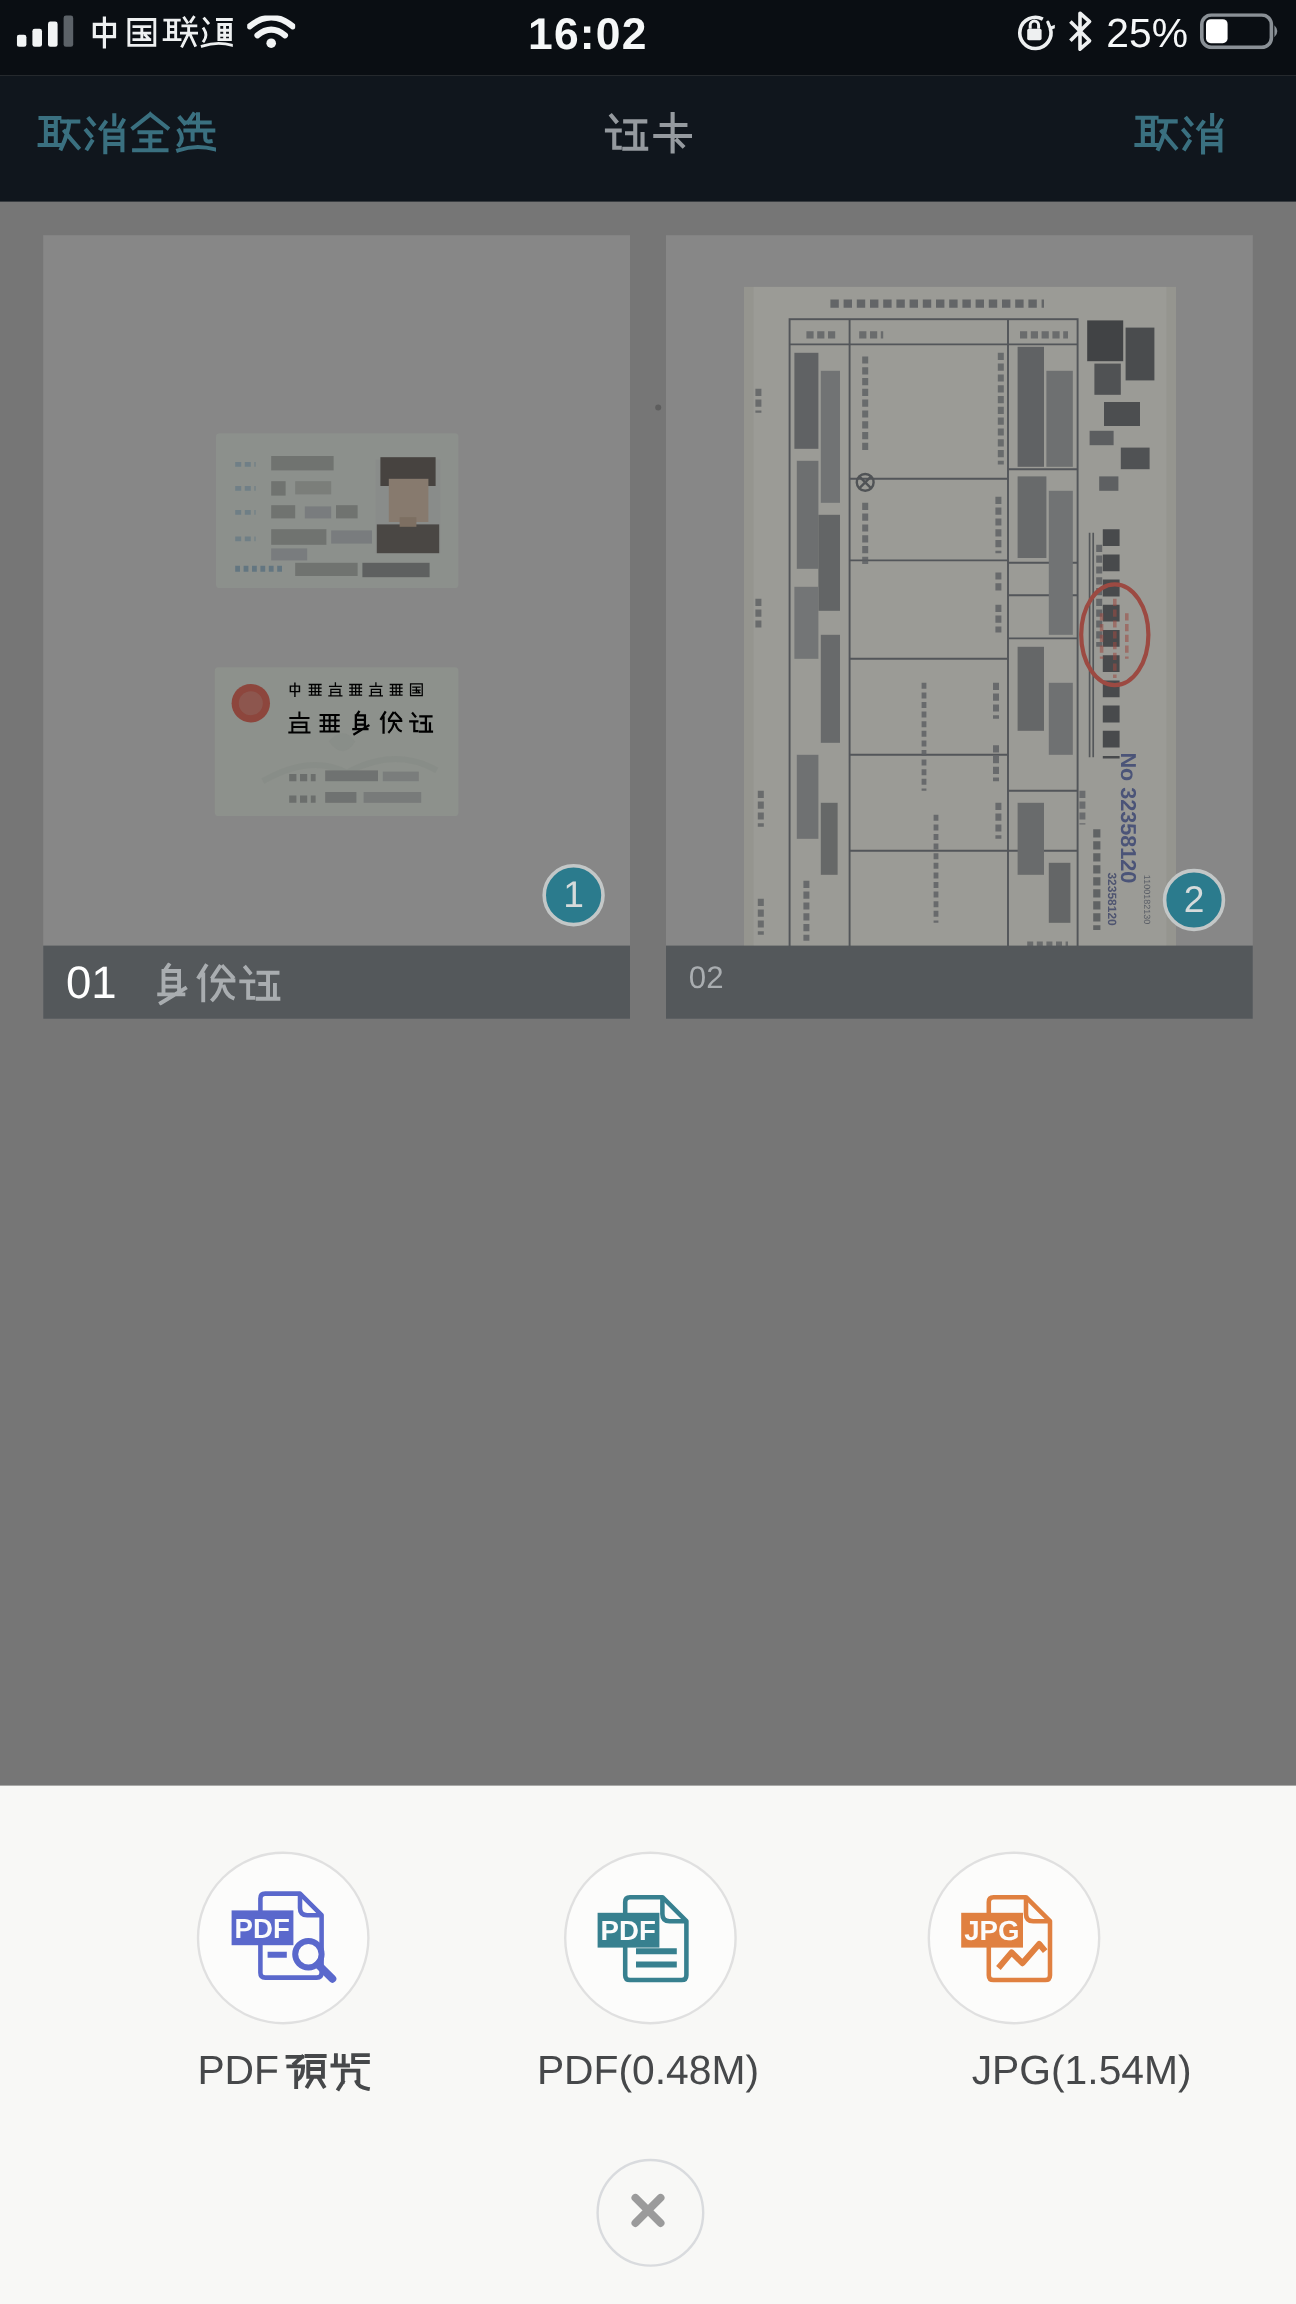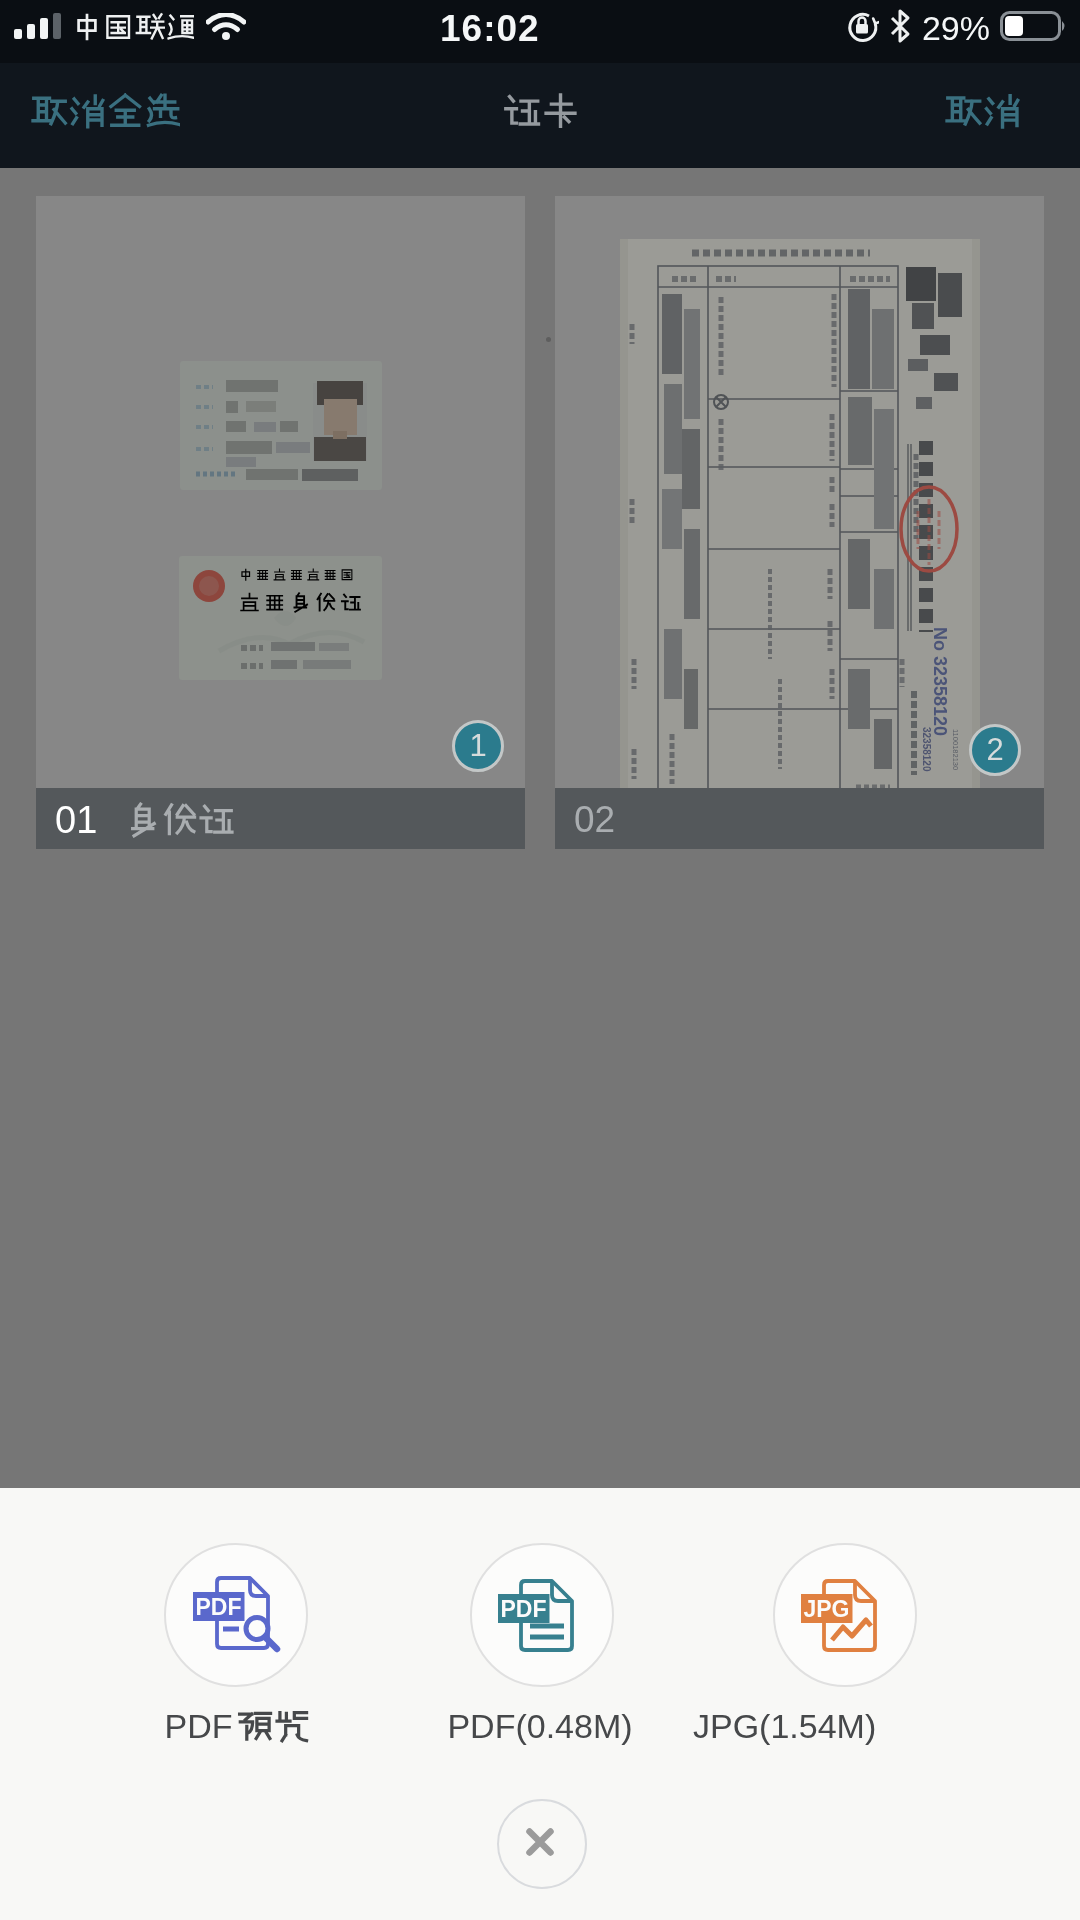--- a/index.html
+++ b/index.html
@@ -103,21 +103,21 @@
   <path d="M24 6 A13 13 0 1 0 30.2 13.5" fill="none" stroke="#eef0f1" stroke-width="3"></path>
   <path d="M30.2 13.5 l5 -1.8 M30.2 13.5 l-2 -5" stroke="#eef0f1" stroke-width="2.6" fill="none" stroke-linecap="round"></path>
   <rect x="11" y="14" width="12" height="9.5" rx="1.5" fill="#eef0f1"></rect>
   <path d="M13.5 14 V11 a3.5 3.5 0 0 1 7 0 V14" fill="none" stroke="#eef0f1" stroke-width="2.5"></path>
 </svg>
 
 <svg class="abs" style="left:889px;top:8px" width="22" height="36" viewBox="0 0 22 36">
   <path d="M3 10 L19 26 L11 33 V3 L19 10 L3 26" fill="none" stroke="#eef0f1" stroke-width="3" stroke-linejoin="round"></path>
 </svg>
 
-<div class="abs" style="left:918px;top:9px;width:72px;text-align:right;color:#f5f7f8;font-size:34px;">29%</div>
+<div class="abs" style="left:918px;top:9px;width:72px;text-align:right;color:#f5f7f8;font-size:34px;">25%</div>
 
 <svg class="abs" style="left:1000px;top:11px" width="68" height="30" viewBox="0 0 68 30">
   <rect x="1.5" y="1.5" width="58" height="27" rx="8" fill="none" stroke="#8a9096" stroke-width="3"></rect>
   <rect x="5" y="5" width="18" height="20" rx="4" fill="#ffffff"></rect>
   <path d="M62 10 q5 5 0 10 z" fill="#8a9096"></path>
 </svg>
 
 <svg class="abs" style="left:30px;top:92px;color:#3a7080" width="150" height="38" viewBox="0 0 400 100">
   <use href="#g-qu"></use>
   <use href="#g-xiao" transform="translate(102 0)"></use>
@@ -307,21 +307,21 @@
     <path d="M294 452 V536" stroke="#56595c" stroke-width="6" stroke-dasharray="7 3" fill="none" opacity="0.85"></path>
     <path d="M282 420 V448" stroke="#56595c" stroke-width="5" stroke-dasharray="6 3" fill="none" opacity="0.7"></path>
 
     <path d="M236 548 H270" stroke="#55585b" stroke-width="5" stroke-dasharray="5 3" fill="none" opacity="0.7"></path>
   </svg>
 
   <div class="abs" style="left:414px;top:528px;width:46px;height:46px;border-radius:50%;background:#2b7b8d;border:3px solid #c3c7c7;color:#d6dbdb;font-size:31px;text-align:center;line-height:46px;">2</div>
 
   <div class="abs" style="left:0;top:592px;width:489px;height:61px;background:#54585b;"></div>
 
-  <div class="abs" style="left:19px;top:603px;color:#a9adb0;font-size:37px;">02</div>
+  <div class="abs" style="left:19px;top:603px;color:#a9adb0;font-size:26px;">02</div>
 </div>
 
 <div class="abs" style="left:546px;top:337px;width:5px;height:5px;border-radius:50%;background:#5e5e5e;"></div>
 
 <div class="abs" style="left:0;top:1488px;width:1080px;height:432px;background:#f8f8f6;"></div>
 
 <div class="abs" style="left:164px;top:1543px;width:140px;height:140px;border-radius:50%;background:#fcfcfb;border:2px solid #e0e0e0;"></div>
 
 <svg class="abs" style="left:189px;top:1570px" width="96" height="86" viewBox="0 0 96 86">
   <g stroke="#5a68cc" stroke-width="3.8" fill="none" stroke-linejoin="round">
@@ -359,19 +359,19 @@
 <svg class="abs" style="left:795px;top:1570px" width="96" height="86" viewBox="0 0 96 86">
   <g stroke="#e08040" stroke-width="3.8" fill="none" stroke-linejoin="round">
     <path d="M60 11 H33 Q29 11 29 15 V76 Q29 80 33 80 H76 Q80 80 80 76 V31 Z"></path>
     <path d="M60 11 V25 Q60 31 66 31 H80"></path>
   </g>
   <rect x="6" y="24" width="51.5" height="29" fill="#e08040"></rect>
   <text x="31.5" y="47" text-anchor="middle" font-size="23" font-weight="bold" fill="#fbfbfb" font-family="Liberation Sans">JPG</text>
   <path d="M37 70 l11 -13 l9 9 l14 -16 l5 6" stroke="#e08040" stroke-width="5" fill="none" stroke-linejoin="round"></path>
 </svg>
 
-<div class="abs" style="left:693px;top:1707px;width:300px;text-align:left;color:#46484a;font-size:34px;">JPG(1.54M)</div>
+<div class="abs" style="left:693px;top:1707px;width:300px;text-align:right;color:#46484a;font-size:34px;">JPG(1.54M)</div>
 
 <div class="abs" style="left:497px;top:1799px;width:86px;height:86px;border-radius:50%;background:#f8f8f6;border:2px solid #d9dbde;"></div>
 
 <svg class="abs" style="left:522px;top:1824px" width="36" height="36" viewBox="0 0 36 36">
   <path d="M7.5 7.5 L28.5 28.5 M28.5 7.5 L7.5 28.5" stroke="#9b9b9b" stroke-width="6.5" stroke-linecap="round"></path>
 </svg>
 
 </body></html>

